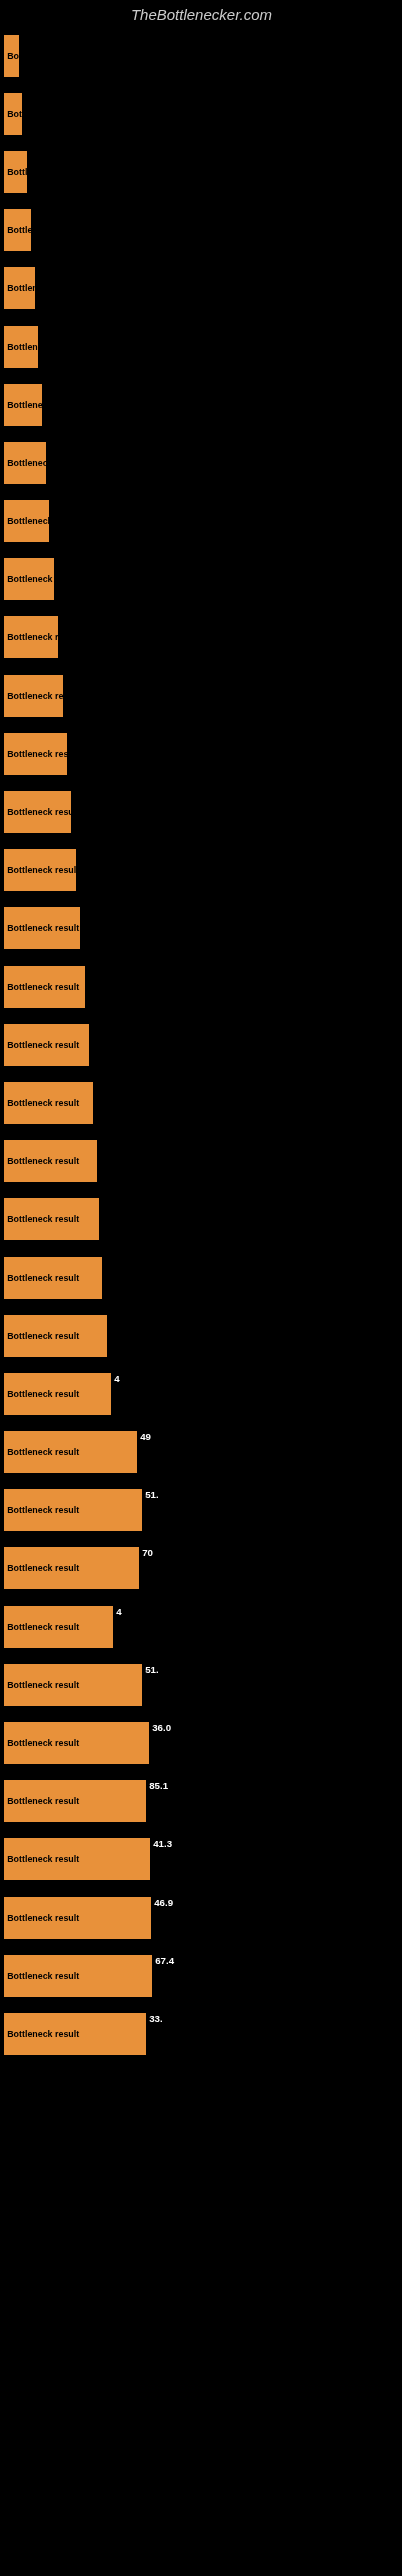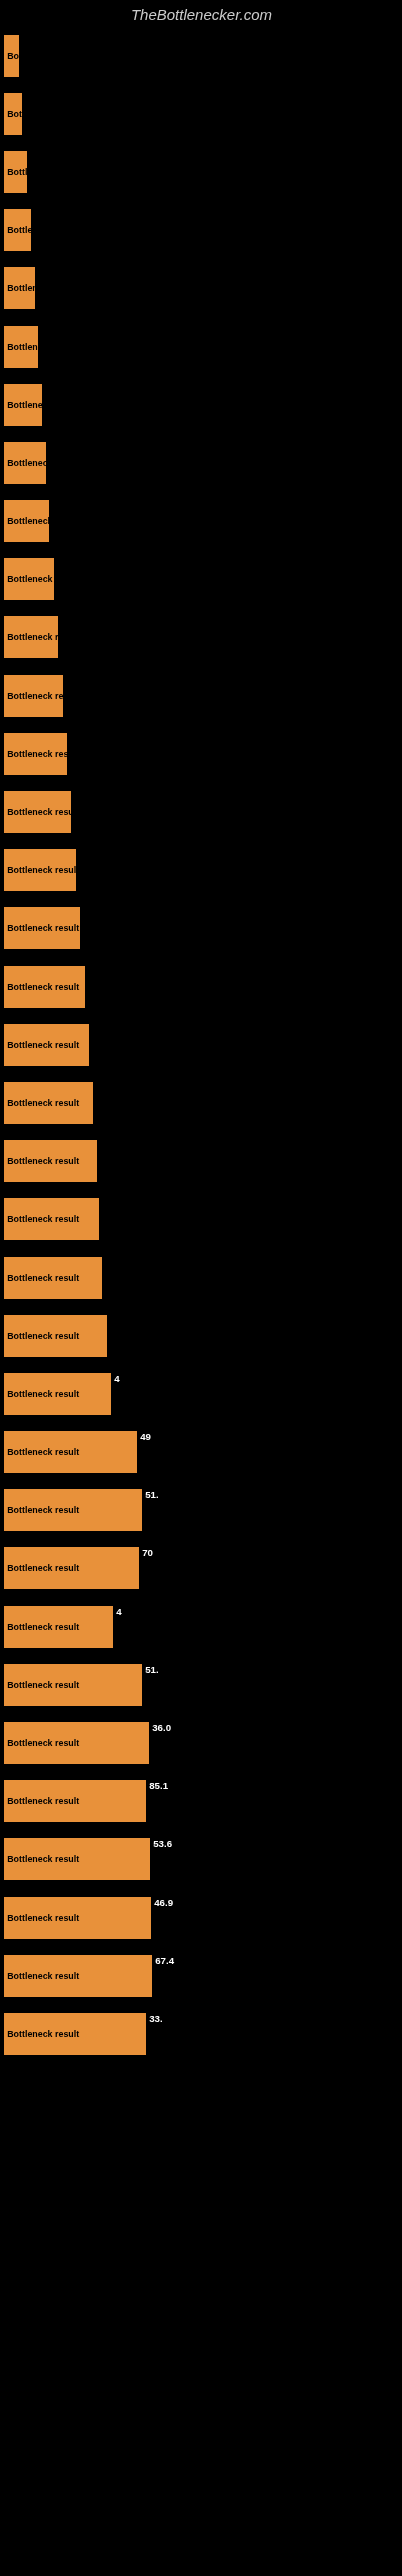--- a/index.html
+++ b/index.html
@@ -225,21 +225,21 @@
     <div class="bar-row">
       <div class="bar" style="width: 142px;">
         <span class="bar-text">Bottleneck result</span>
       </div>
       <span class="bar-value">85.1</span>
     </div>
     <div class="bar-row">
       <div class="bar" style="width: 146px;">
         <span class="bar-text">Bottleneck result</span>
       </div>
-      <span class="bar-value">53.6</span>
+      <span class="bar-value">41.3</span>
     </div>
     <div class="bar-row">
       <div class="bar" style="width: 147px;">
         <span class="bar-text">Bottleneck result</span>
       </div>
       <span class="bar-value">46.9</span>
     </div>
     <div class="bar-row">
       <div class="bar" style="width: 148px;">
         <span class="bar-text">Bottleneck result</span>

